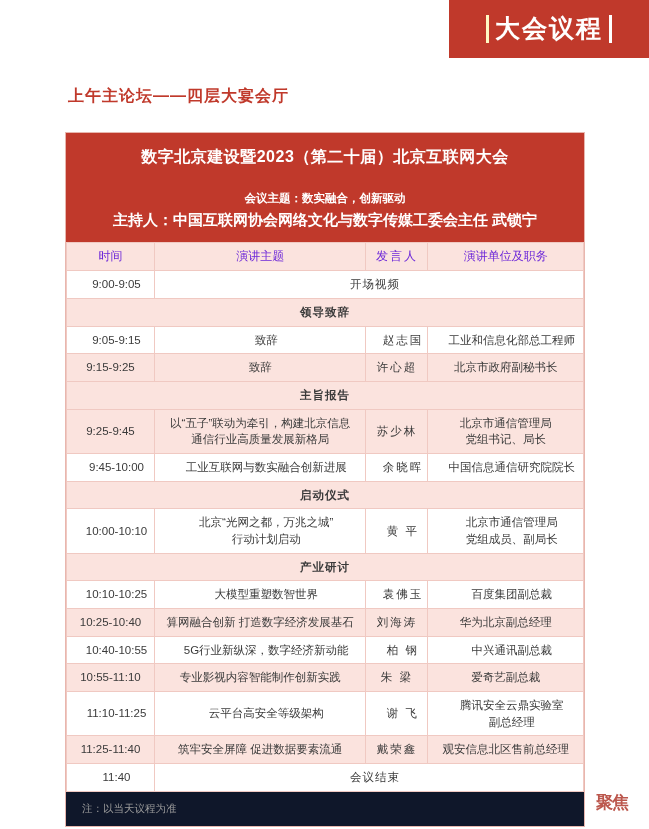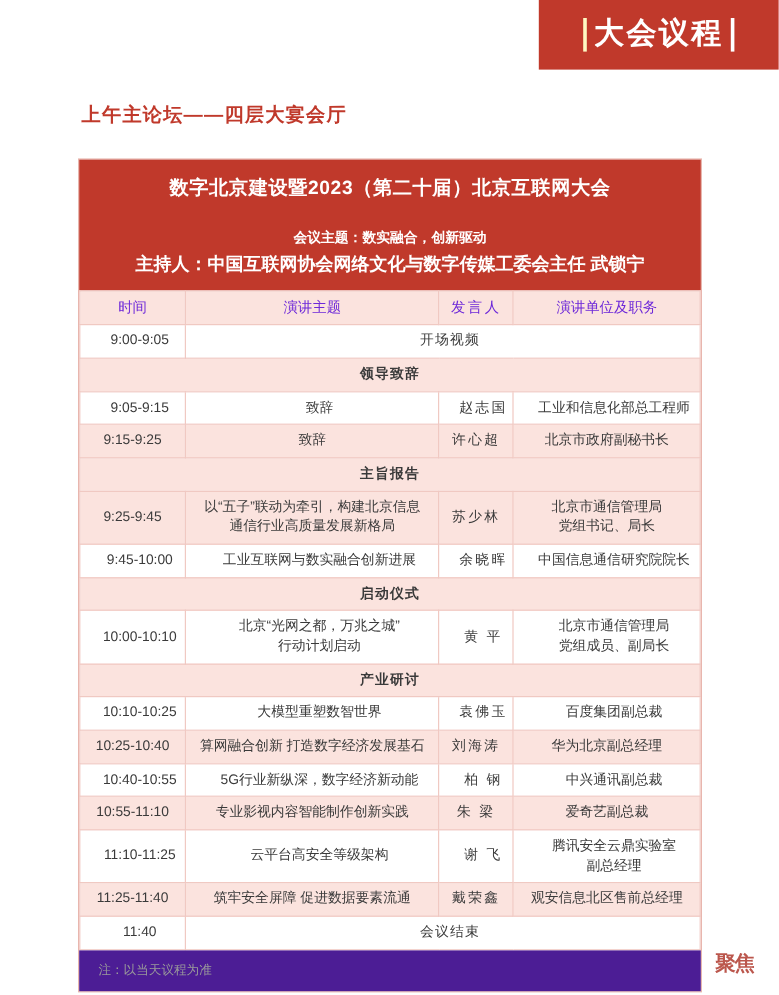--- a/index.html
+++ b/index.html
@@ -112,21 +112,21 @@
   td.time { width: 88px; white-space: nowrap; }
   td.topic { width: 212px; }
   td.speaker { width: 62px; letter-spacing: 2px; }
   td.org { width: 156px; }
   td.wide { letter-spacing: 1px; }
 
   .card-footer {
     padding: 10px 0 10px 16px;
     font-size: 10.5px;
     color: #9a9a9a;
-    background: #4c1d95;
+    background: #0f172a;
   }
 
   
   .watermark {
     position: absolute;
     right: 8px;
     bottom: 10px;
     width: 58px;
     height: 34px;
     opacity: 0.85;

